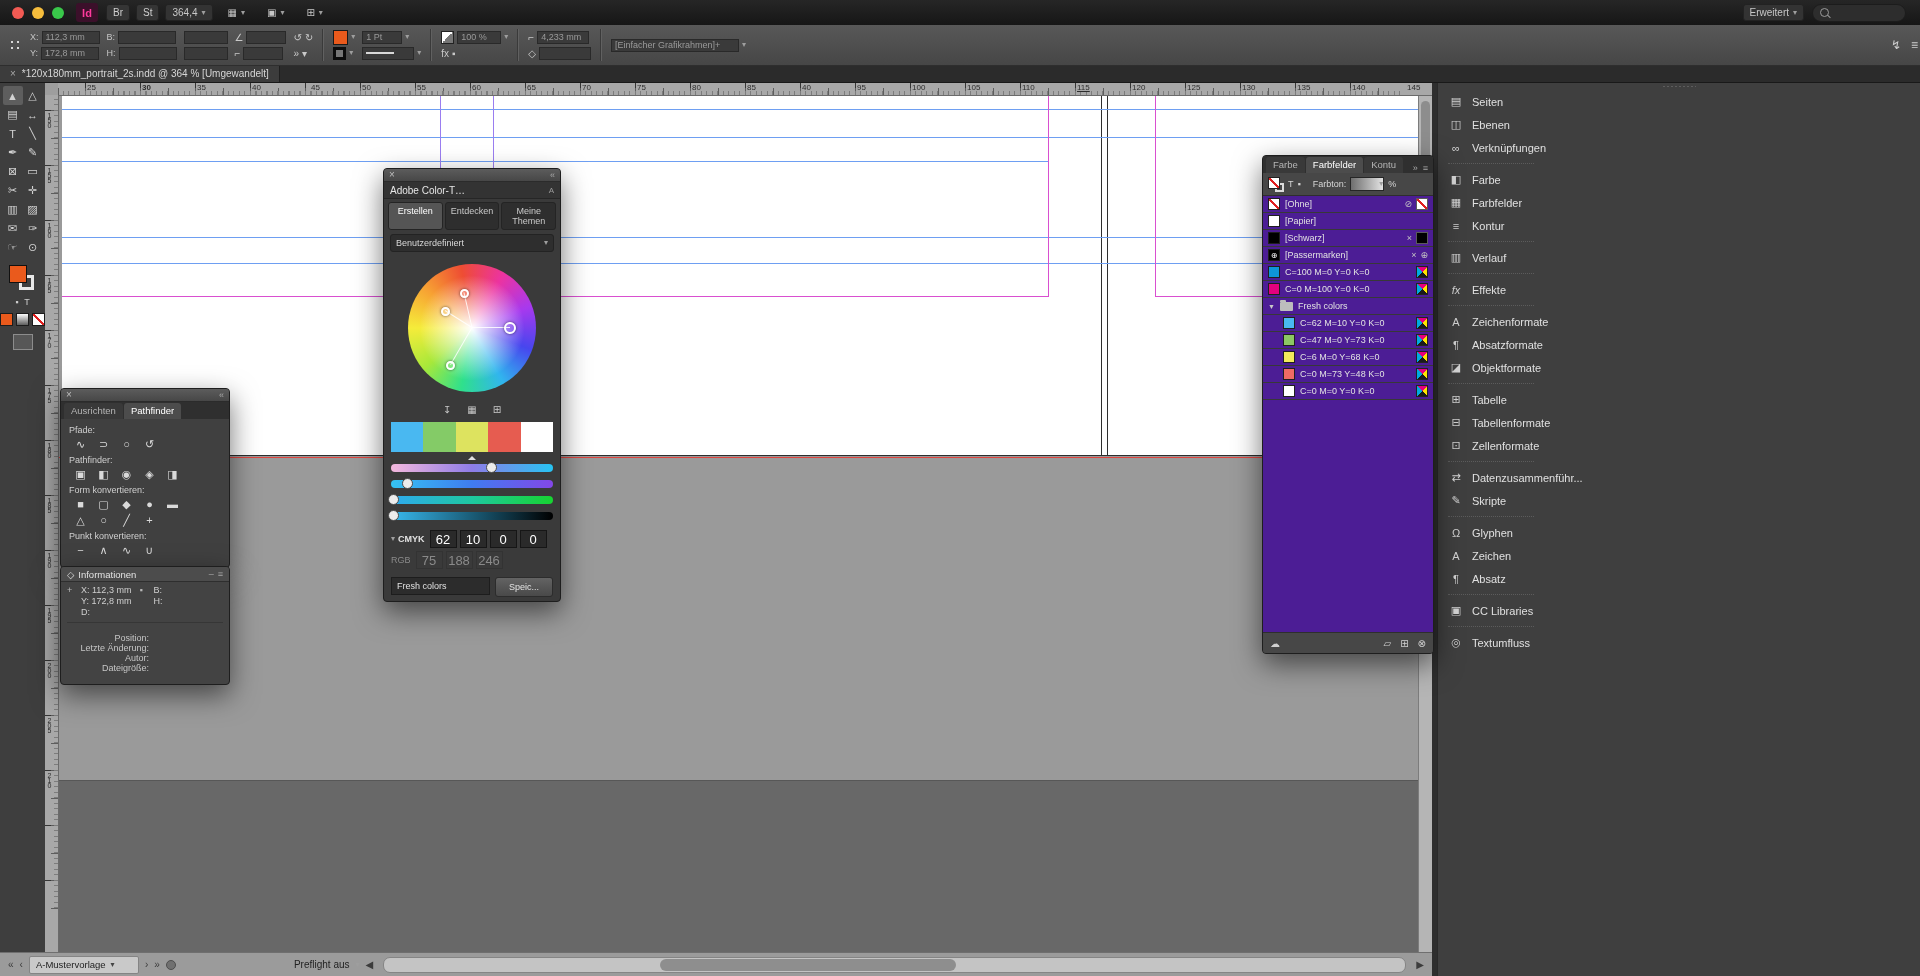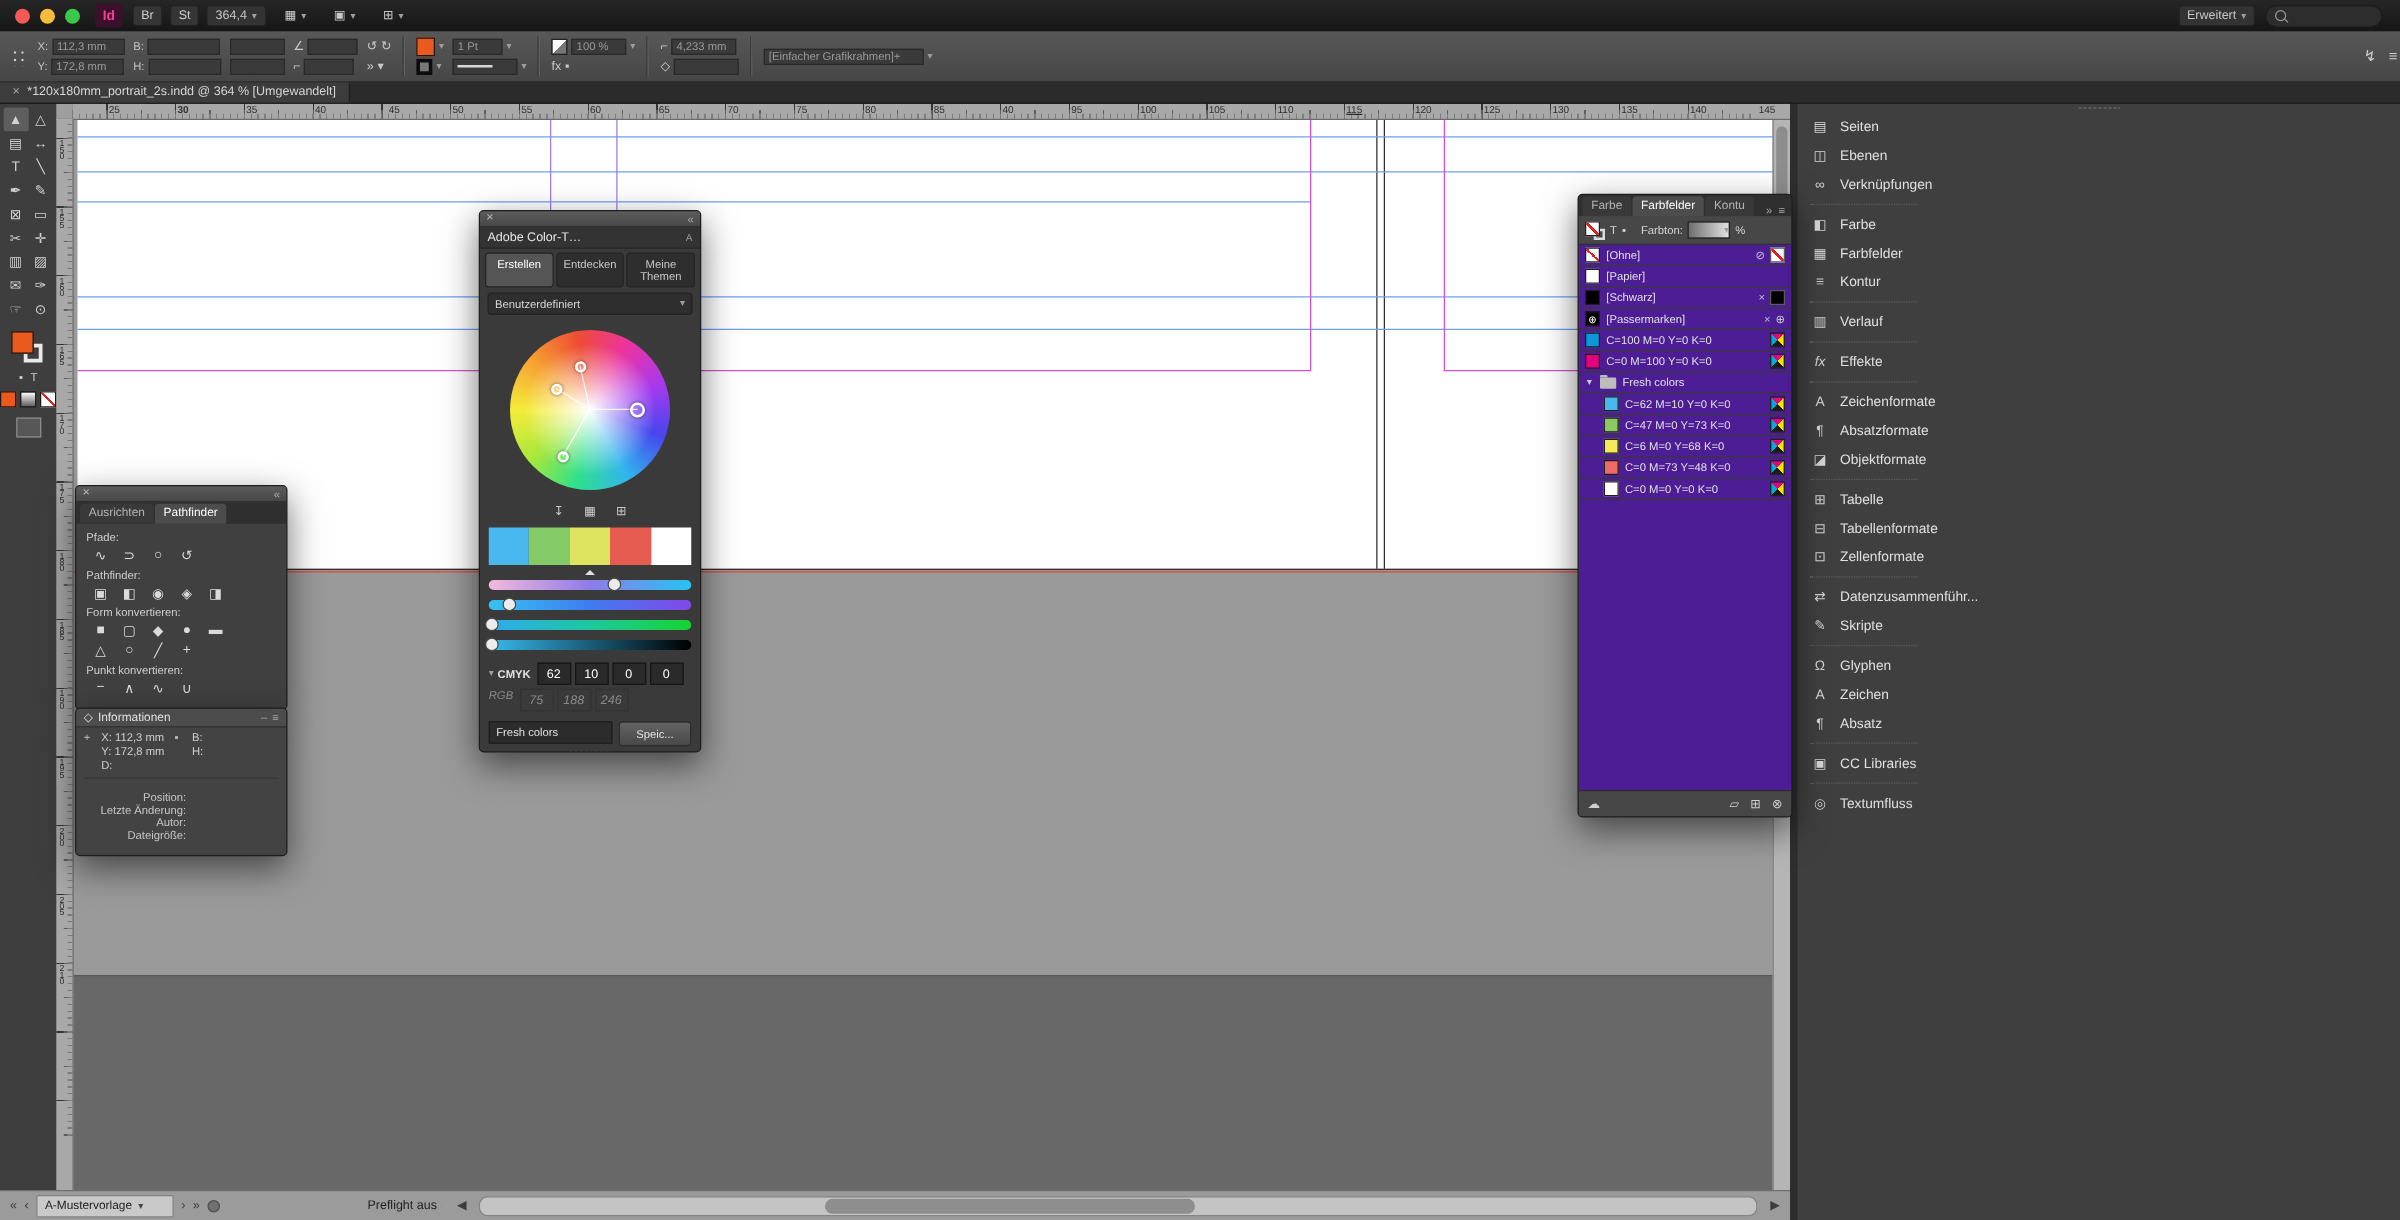--- a/index.html
+++ b/index.html
@@ -154,22 +154,22 @@
   .ct-chip-marker{position:absolute;bottom:-8px;left:50%;transform:translateX(-50%);
     width:0;height:0;border:4px solid transparent;border-bottom-color:#e0e0e0;}
   .ct-sliders{padding:0 7px;}
   .ct-srow{position:relative;height:16px;}
   .ct-track{position:absolute;left:0;right:0;top:4px;height:8px;border-radius:4px;}
   .ct-thumb{position:absolute;top:2px;width:11px;height:11px;border-radius:50%;
     background:#ececec;border:1px solid #4a4a4a;box-sizing:border-box;}
   .ct-cmyk-row{display:flex;align-items:center;gap:3px;padding:6px 7px 0;}
   .ct-mode-lbl{font-size:9px;font-weight:bold;color:#e2e2e2;margin-right:2px;}
   .ct-val{width:25px;height:16px;background:#2a2a2a;border:1px solid #161616;color:#fff;
-    display:flex;align-items:center;justify-content:center;font-size:10px;}
-  .ct-rgb-row{display:flex;align-items:flex-start;gap:3px;padding:3px 7px 0;font-style:italic;}
+    display:flex;align-items:center;justify-content:center;font-size:13px;}
+  .ct-rgb-row{display:flex;align-items:center;gap:3px;padding:3px 7px 0;}
   .ct-rgb-row .ct-val{background:transparent;border-color:#333;color:#8a8a8a;}
   .ct-rgb-row .ct-mode-lbl{color:#8a8a8a;font-weight:normal;}
   .ct-name-row{display:flex;gap:5px;padding:8px 7px 0;}
   .name-input{flex:1;height:16px;background:#2c2c2c;border:1px solid #1d1d1d;color:#e0e0e0;
     display:flex;align-items:center;padding:0 5px;font-size:9px;}
   .save-btn{width:56px;height:18px;background:linear-gradient(#636363,#494949);border:1px solid #2c2c2c;
     border-radius:3px;display:flex;align-items:center;justify-content:center;font-size:9px;color:#e3e3e3;}
   .grip{height:8px;display:flex;align-items:center;justify-content:center;}
   .grip::after{content:"";width:34px;height:3px;
     background-image:radial-gradient(#5d5d5d 1px,transparent 1.2px);background-size:4px 3px;}

